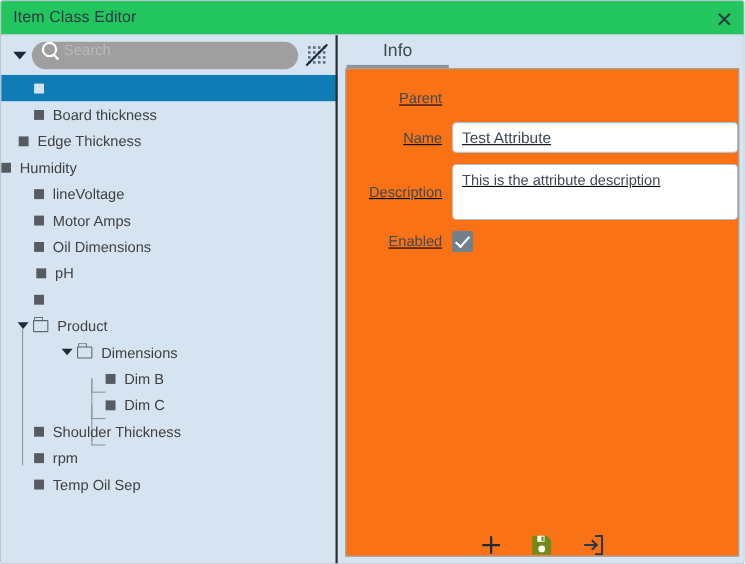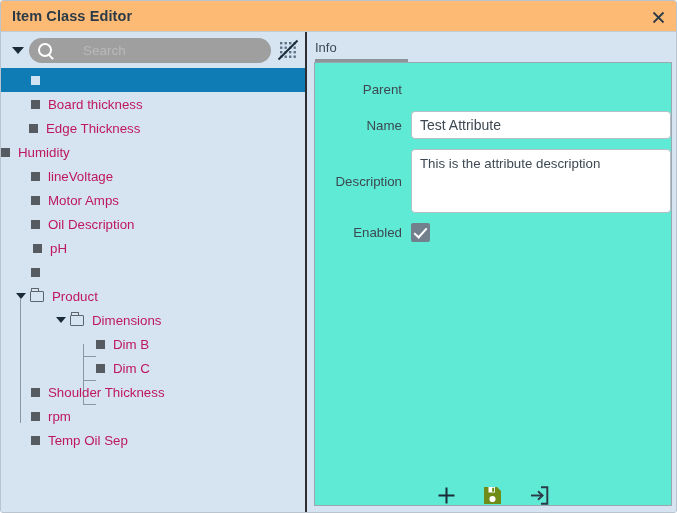--- a/index.html
+++ b/index.html
@@ -16,23 +16,23 @@
     background: #d6e4f2;
     border: 1px solid #b9c4cf;
     border-radius: 3px;
     overflow: hidden;
   }
 
   
   .titlebar {
     position: absolute; left: 0; top: 0;
     width: 677px; height: 31px;
-    background: #fdba74;
+    background: #22c55e;
     border-bottom: 1px solid #c3ccd4;
-    display: flex; align-items: center; font-weight: bold;
+    display: flex; align-items: center;
   }
   .titlebar .title {
     margin-left: 11px;
     font-size: 14.5px;
     color: #2b3a47;
     letter-spacing: .1px;
   }
   .close-btn {
     position: absolute; right: 10px; top: 7px;
     width: 19px; height: 18px;
@@ -68,24 +68,23 @@
     border-top: 7px solid #1b2b38;
   }
   .caret-down.sm {
     border-left-width: 5px; border-right-width: 5px; border-top-width: 6px;
   }
   .search-box {
     flex: 1;
     height: 25px;
     background: #9f9f9f;
     border-radius: 13px;
-    display: flex; align-items: center;
+    display: flex; 
     padding-left: 9px;
     cursor: text;
-    gap: 25px;
   }
   .search-box .mag {
     width: 14px; height: 14px; flex: none;
     border: 2px solid #ffffff;
     border-radius: 50%;
     position: relative;
     margin-right: 6px;
   }
   .search-box .mag::after {
     content: "";
@@ -111,21 +110,21 @@
   .tree {
     position: relative;
     height: 446px;
     overflow: hidden;
   }
   .tree-item {
     position: relative;
     height: 24px;
     display: flex; align-items: center;
     font-size: 13.3px;
-    color: #be185d;
+    color: #404040;
     cursor: pointer;
     white-space: nowrap;
   }
   .tree-item.selected {
     background: #0f7cb5;
     color: #ffffff;
   }
   .node-square {
     width: 9px; height: 9px;
     background: #555b60;
@@ -180,32 +179,33 @@
   }
   .tabstrip {
     position: relative;
     height: 30px;
     display: flex; align-items: flex-end;
     padding-left: 7px;
   }
   .tab {
     height: 27px;
     min-width: 93px;
-    display: flex; align-items: center; 
-    font-size: 13px;
+    display: flex; align-items: center; justify-content: center;
+    font-size: 16px;
     color: #3d4852;
     border-bottom: 3px solid #8d9499;
     cursor: pointer;
   }
   .form-card {
     position: absolute;
     left: 6px; top: 30px;
     width: 358px; height: 444px;
     border: 1px solid #9aa6b0;
-    background: #5eead4;
+    background: #f97316;
+    text-decoration: underline;
   }
   .form-row {
     display: flex;
     align-items: center;
     padding-left: 4px;
   }
   .form-label {
     width: 92px;
     text-align: right;
     font-size: 13.3px;
@@ -220,21 +220,21 @@
     border: 1px solid #b6bfc7;
     border-radius: 4px;
     font-size: 14px;
     color: #3d4852;
     display: flex; align-items: center;
     padding-left: 8px;
     cursor: text;
   }
   .textarea-input {
     width: 260px;
-    height: 64px;
+    height: 51px;
     background: #ffffff;
     border: 1px solid #b6bfc7;
     border-radius: 4px;
     font-size: 13.3px;
     color: #3d4852;
     padding: 6px 0 0 8px;
     cursor: text;
   }
   .checkbox {
     width: 19px; height: 19px;
@@ -339,39 +339,39 @@
 
       <div class="tree-item selected" style="padding-left:30px">
         <span class="node-square"></span>
         <span class="label"></span>
       </div>
 
       <div class="tree-item" style="padding-left:30px">
         <span class="node-square"></span>
         <span class="label">Board thickness</span>
       </div>
-      <div class="tree-item" style="padding-left:28px">
+      <div class="tree-item" style="padding-left:16px">
         <span class="node-square"></span>
         <span class="label">Edge Thickness</span>
       </div>
       <div class="tree-item" style="">
         <span class="node-square"></span>
         <span class="label">Humidity</span>
       </div>
       <div class="tree-item" style="padding-left:30px">
         <span class="node-square"></span>
         <span class="label">lineVoltage</span>
       </div>
       <div class="tree-item" style="padding-left:30px">
         <span class="node-square"></span>
         <span class="label">Motor Amps</span>
       </div>
       <div class="tree-item" style="padding-left:30px">
         <span class="node-square"></span>
-        <span class="label">Oil Description</span>
+        <span class="label">Oil Dimensions</span>
       </div>
       <div class="tree-item" style="padding-left:32px">
         <span class="node-square"></span>
         <span class="label">pH</span>
       </div>
       <div class="tree-item" style="padding-left:30px">
         <span class="node-square"></span>
       </div>
 
       <div class="tree-item" style="padding-left:11px">

